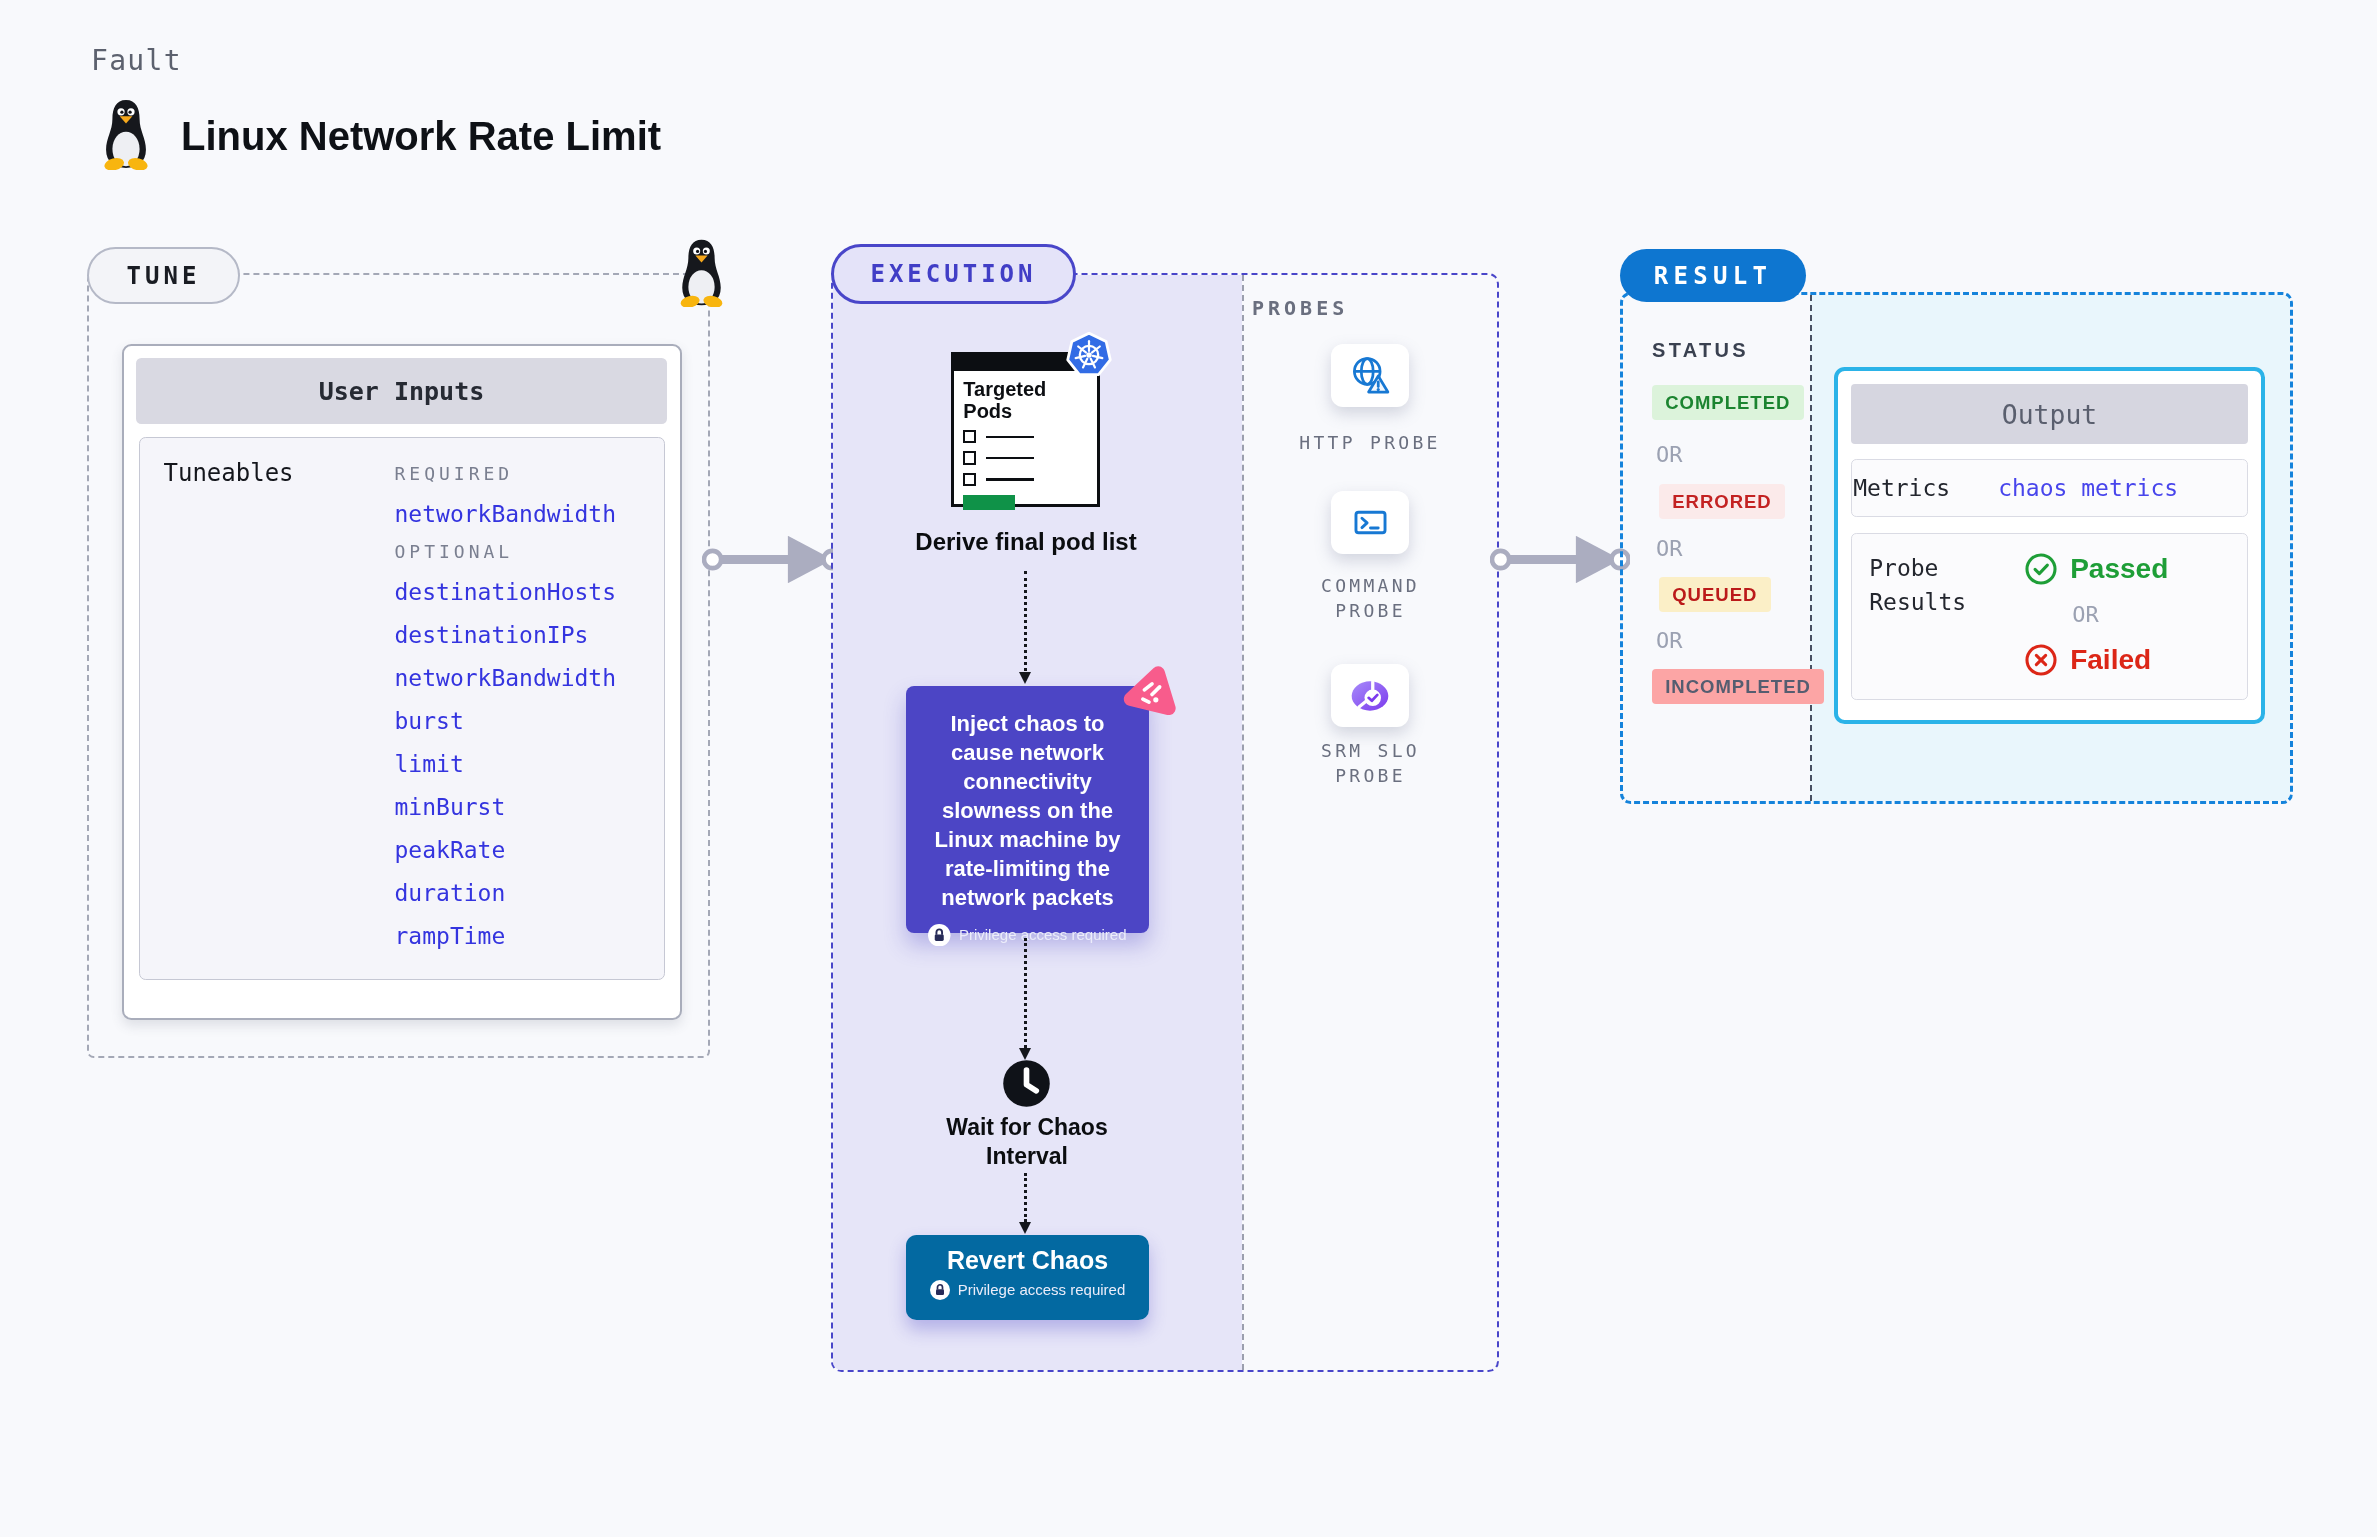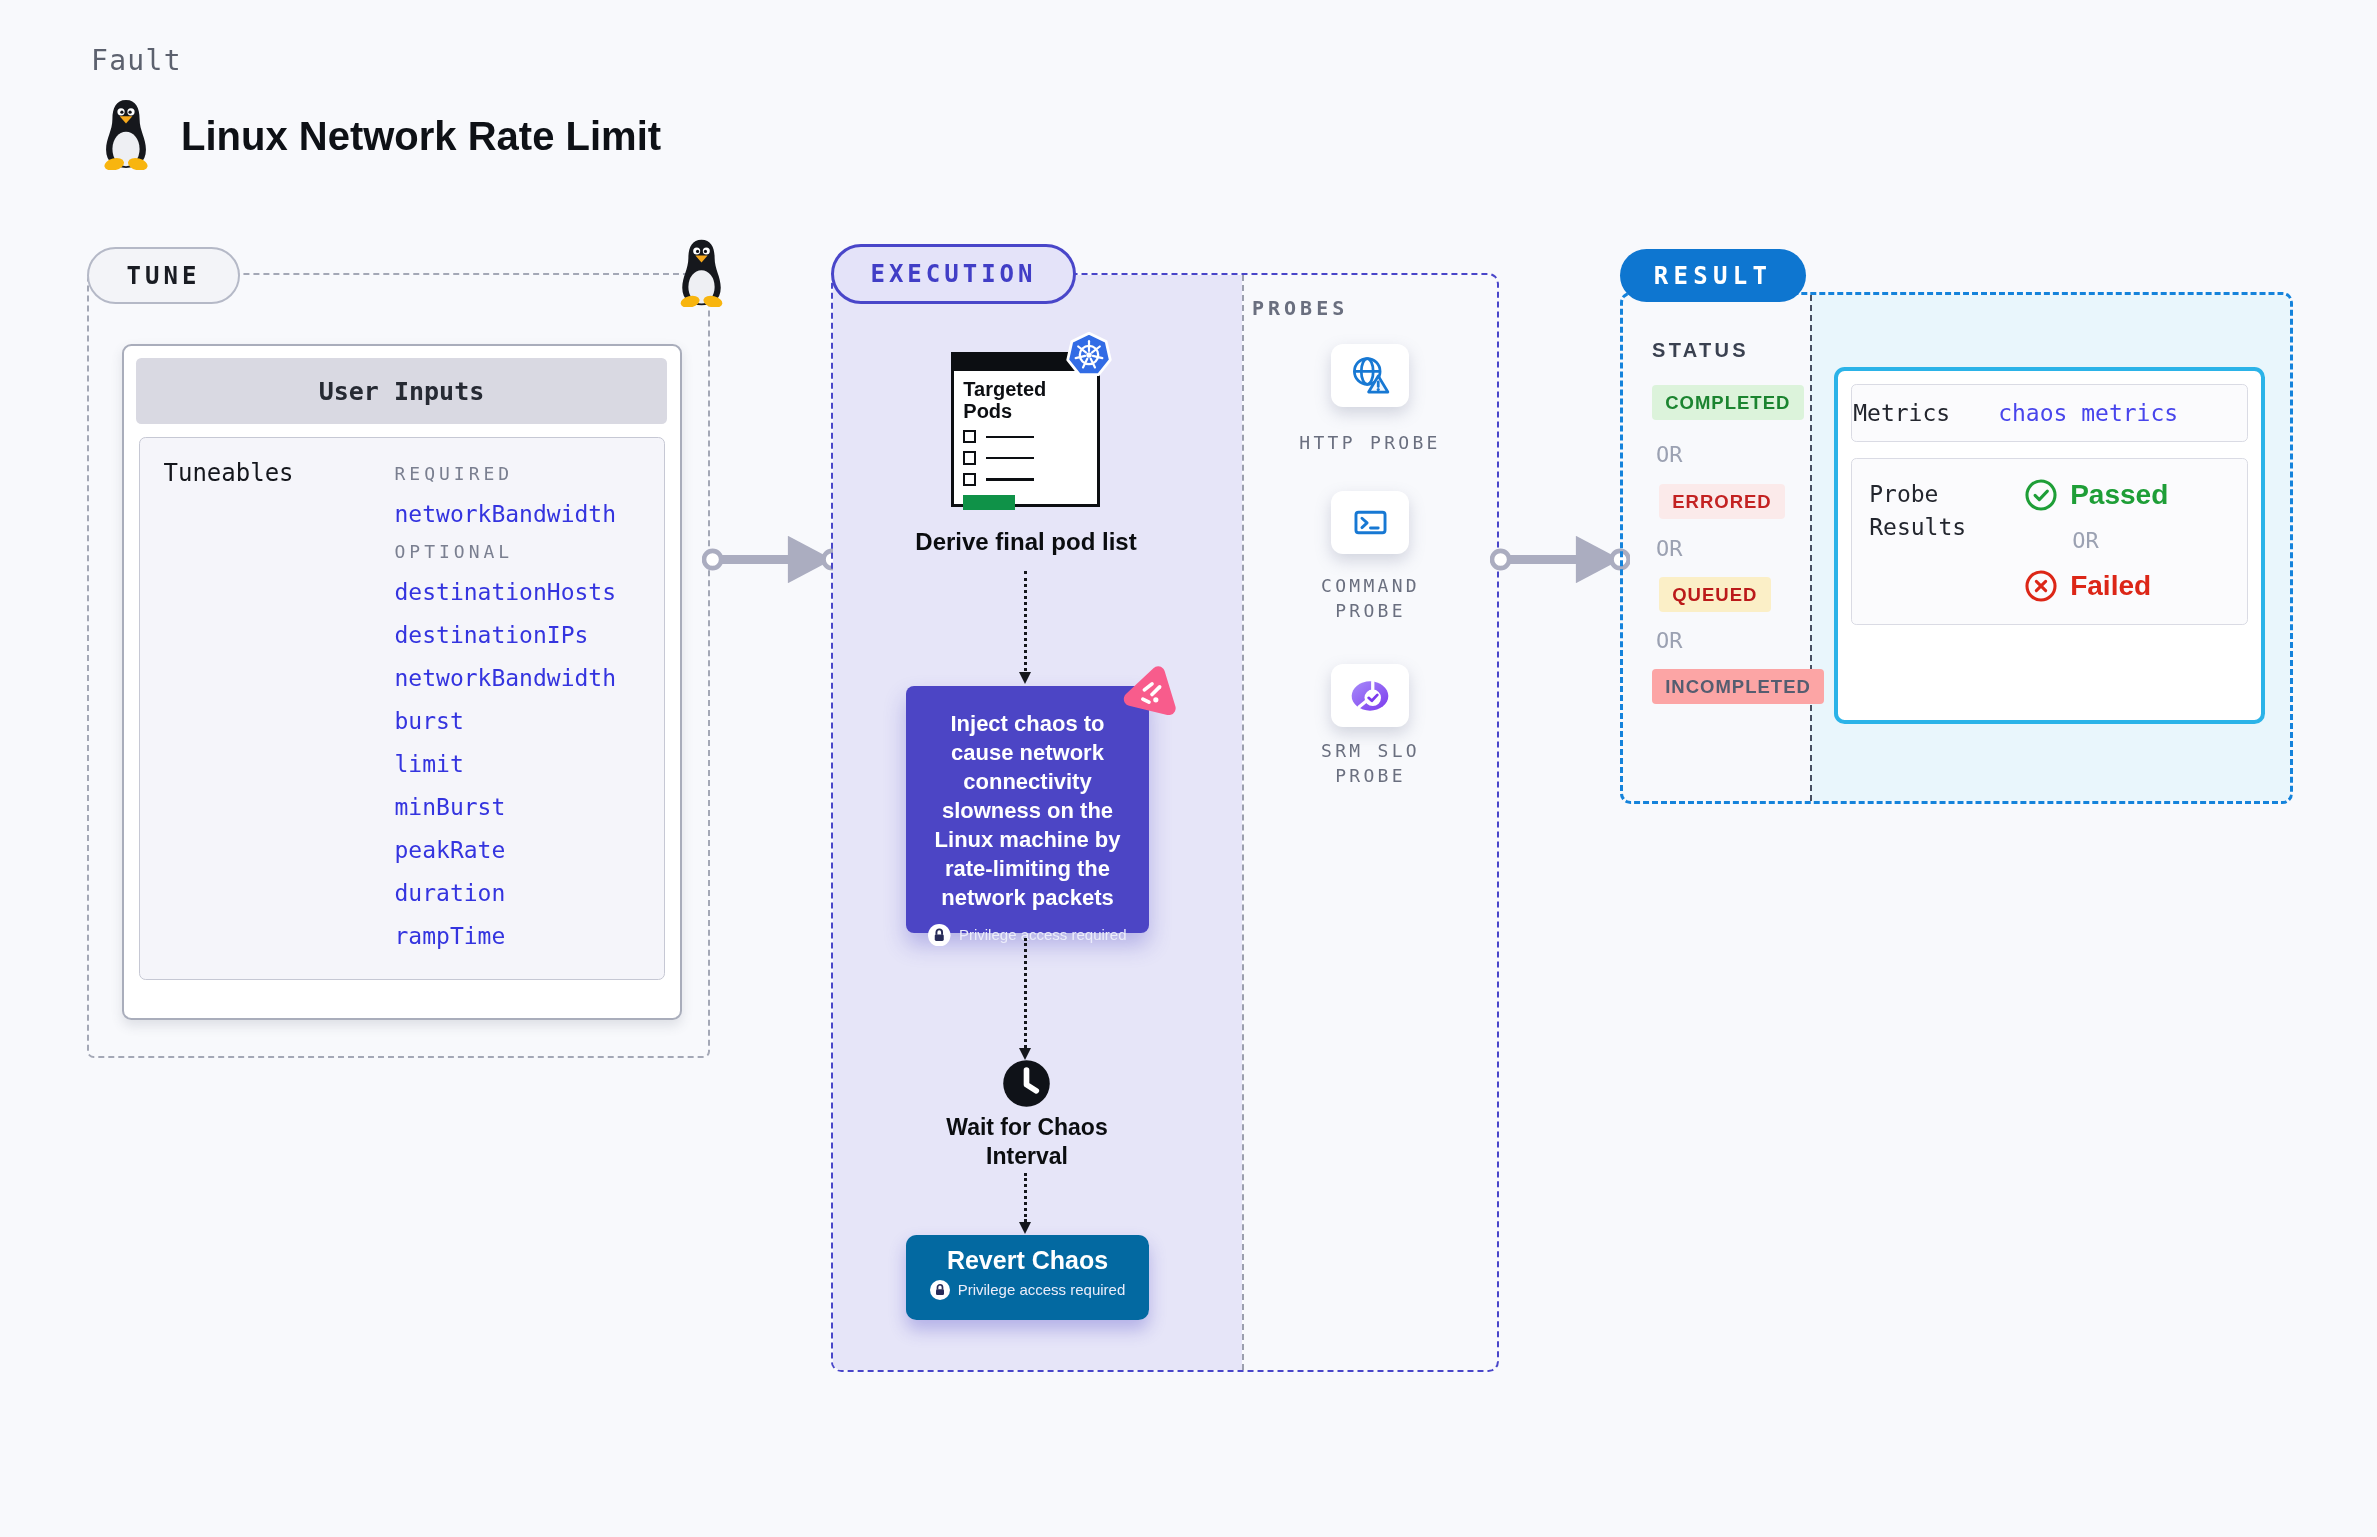--- a/index.html
+++ b/index.html
@@ -352,20 +352,21 @@
   <div class="abs sans status-label">STATUS</div>
   <div class="abs sans badge badge-completed">COMPLETED</div>
   <div class="abs mono or-label or1">OR</div>
   <div class="abs sans badge badge-errored">ERRORED</div>
   <div class="abs mono or-label or2">OR</div>
   <div class="abs sans badge badge-queued">QUEUED</div>
   <div class="abs mono or-label or3">OR</div>
   <div class="abs sans badge badge-incompleted">INCOMPLETED</div>
 
   <div class="abs output-panel">
+    <div class="mono output-head">Output</div>
     <div class="orow metrics-row">
       <span class="mono metrics-label">Metrics</span>
       <span class="mono metrics-value">chaos metrics</span>
     </div>
     <div class="orow proberes-row">
       <div class="mono proberes-label">Probe Results</div>
       <div class="res-col">
         <div class="res-line">
           <svg class="icon-52" viewBox="0 0 40 40">
             <circle cx="20" cy="20" r="16.5" fill="none" stroke="#1E9E37" stroke-width="3.6"></circle>

